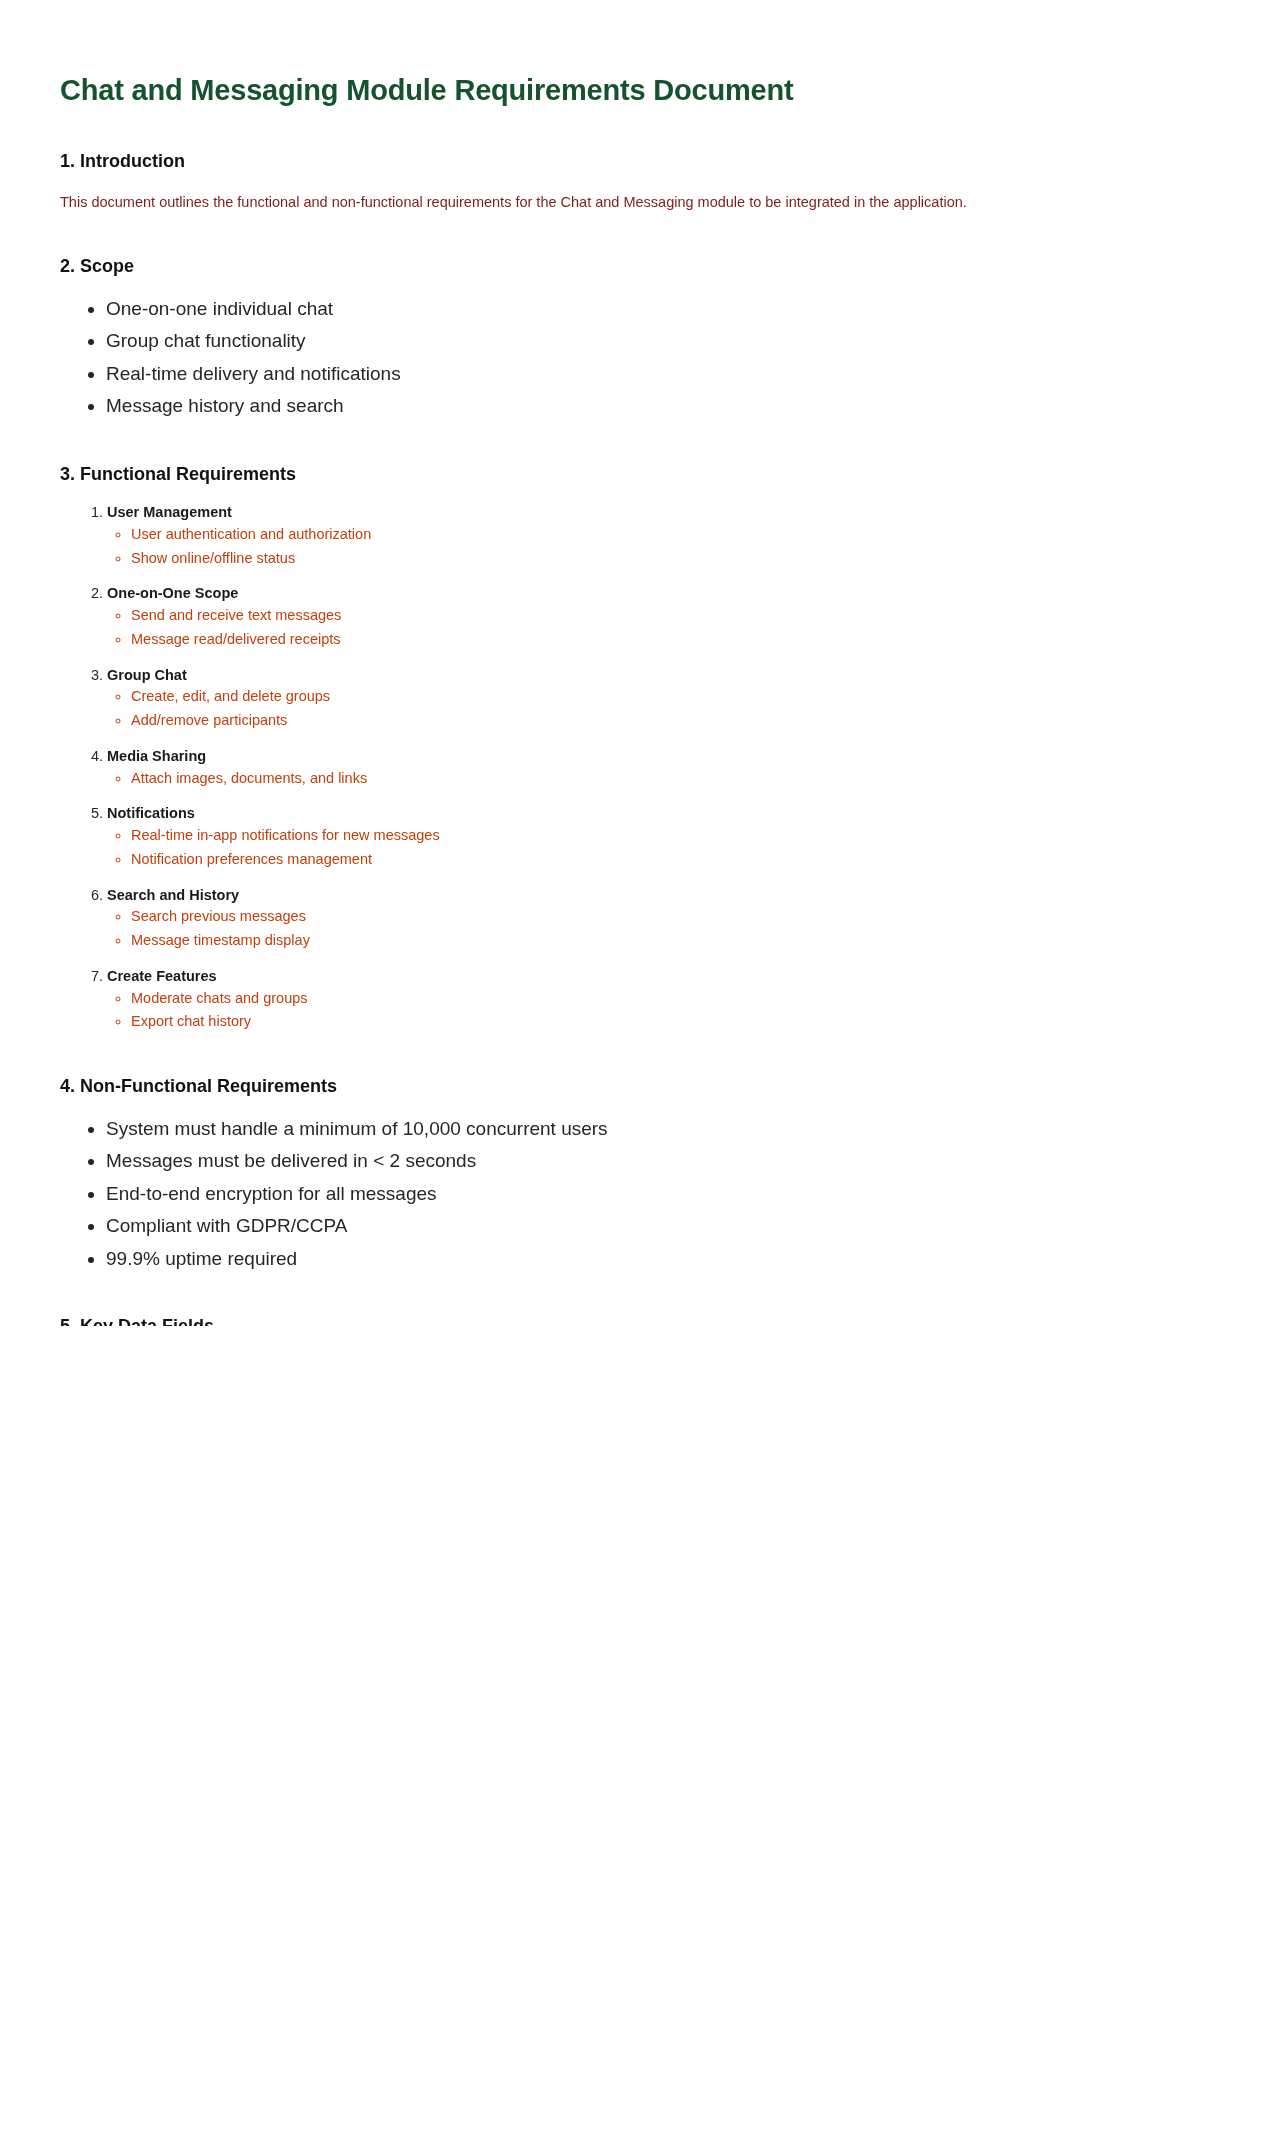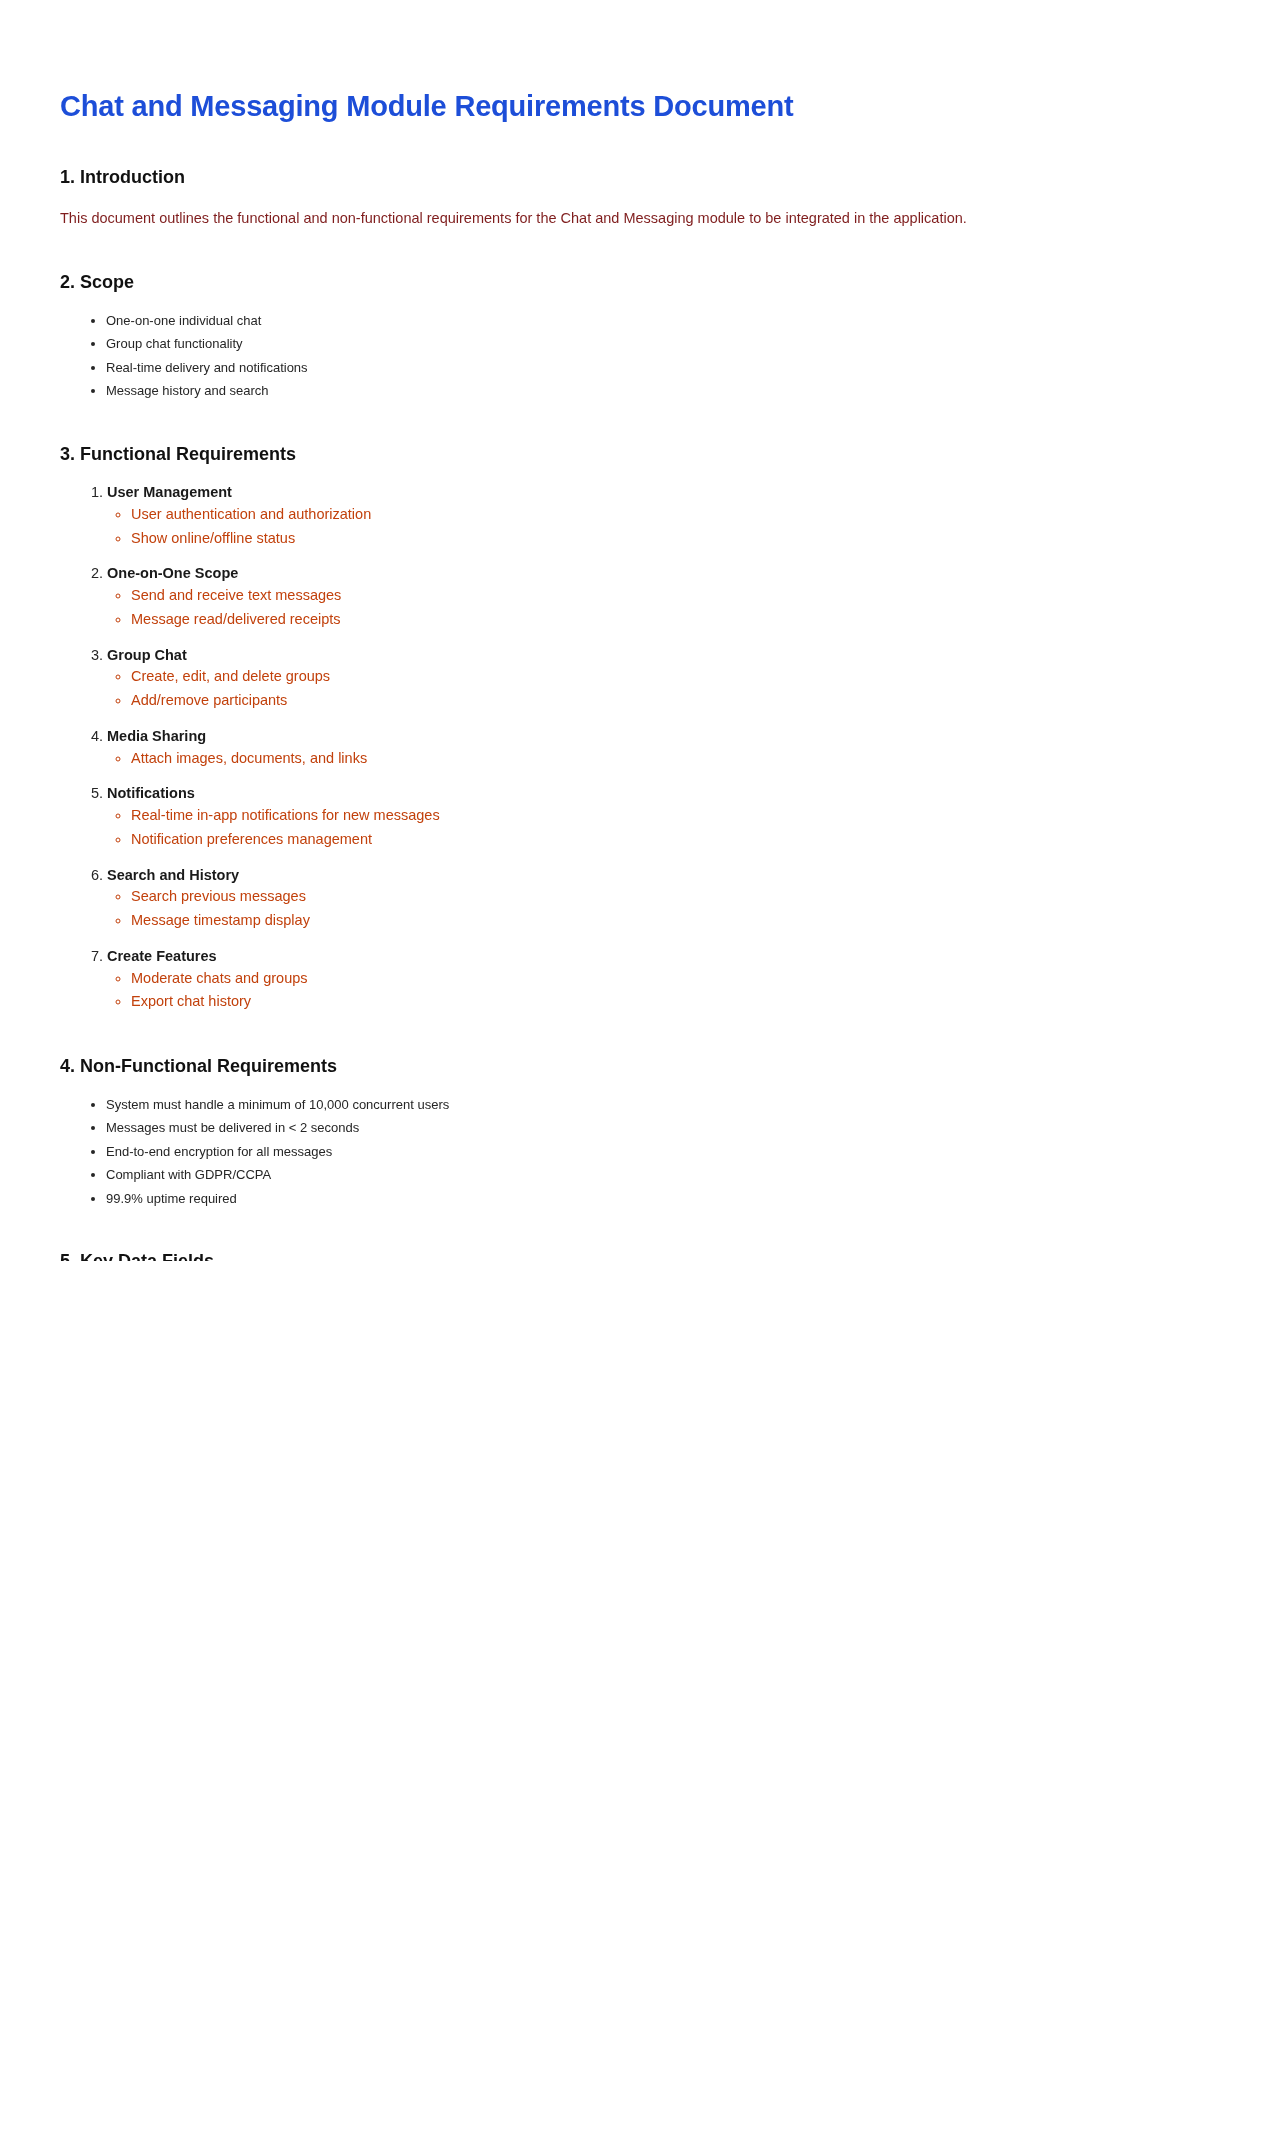--- a/index.html
+++ b/index.html
@@ -13,25 +13,25 @@
     overflow: hidden;
     font-family: "Liberation Sans", sans-serif;
     color: #212121;
     -webkit-font-smoothing: antialiased;
   }
   .page {
     padding: 72px 60px 0 60px;
     box-sizing: border-box;
   }
   h1.doc-title {
-    margin: 16px 0 0 0;
+    margin: 0 0 0 0;
     font-size: 29px;
     line-height: 1.25;
     font-weight: 700;
-    color: #1d4ed8;
+    color: #14532d;
     letter-spacing: -0.2px;
   }
   h2.sec-heading {
     margin: 42px 0 16px 0;
     font-size: 18px;
     line-height: 1.3;
     font-weight: 700;
     color: #111111;
   }
   p.body-text {
@@ -39,21 +39,21 @@
     font-size: 14.5px;
     line-height: 1.5;
     color: #7f1d1d;
   }
   ul.bullet-list {
     margin: 16px 0 0 0;
     padding: 0 0 0 46px;
     list-style-type: disc;
   }
   ul.bullet-list > li {
-    font-size: 13px;
+    font-size: 19px;
     line-height: 1.5;
     margin: 0 0 4px 0;
     color: #262626;
   }
   ol.req-list {
     margin: 16px 0 0 0;
     padding: 0 0 0 47px;
   }
   ol.req-list > li {
     font-size: 14.5px;

